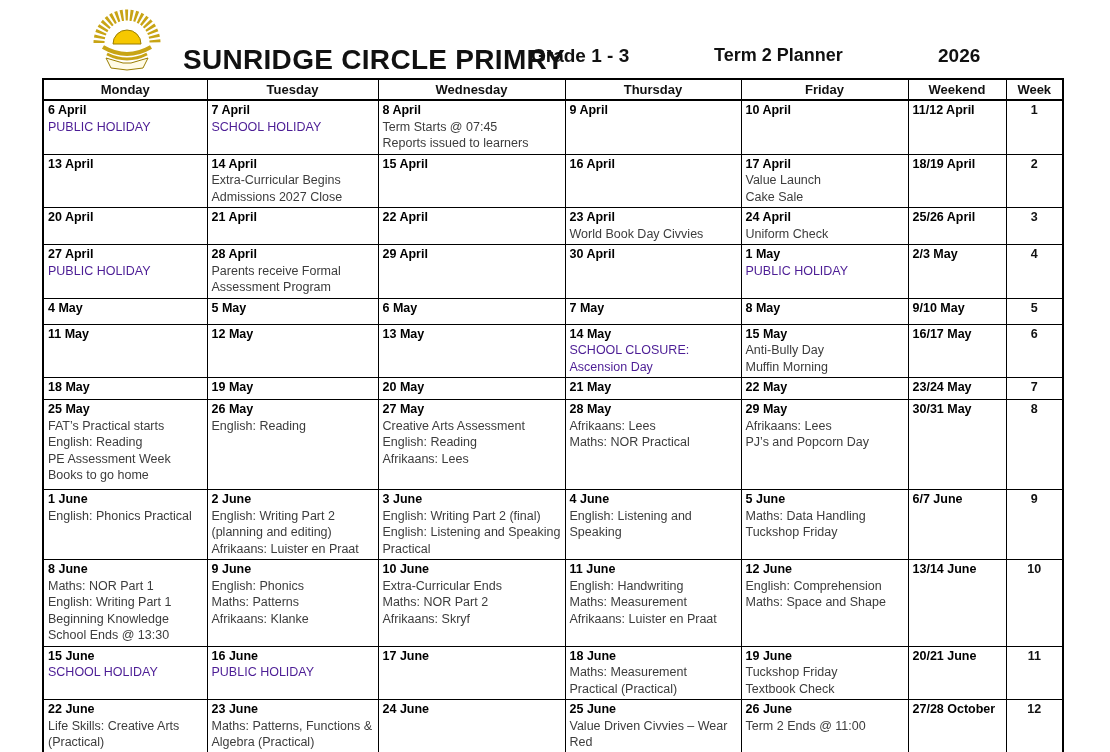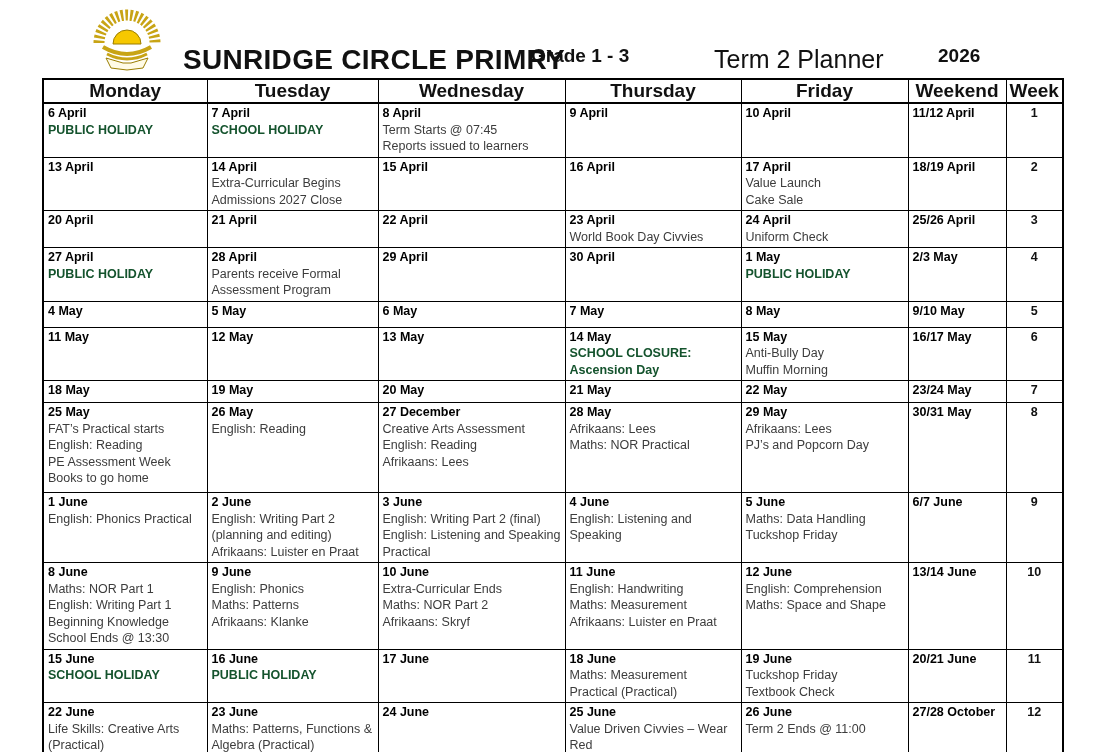--- a/index.html
+++ b/index.html
@@ -4,42 +4,42 @@
 <style>
   html,body{margin:0;padding:0;background:#ffffff;}
   .page{
     position:relative;width:1110px;height:752px;background:#fff;overflow:hidden;
     font-family:"Liberation Sans",sans-serif;color:#111;
   }
   
   .logo{position:absolute;left:90px;top:3px;width:74px;height:70px;}
   .title-school{position:absolute;left:183px;top:44px;font-size:28px;font-weight:bold;letter-spacing:.3px;}
   .title-grade{position:absolute;left:531px;top:45px;font-size:19px;font-weight:bold;}
-  .title-planner{position:absolute;left:714px;top:45px;font-size:25px;font-weight:normal;}
+  .title-planner{position:absolute;left:714px;top:45px;font-size:18px;font-weight:bold;}
   .title-year{position:absolute;left:938px;top:45px;font-size:19px;font-weight:bold;}
   
   table.planner{
     position:absolute;left:42px;top:78px;width:1020px;
     border-collapse:collapse;table-layout:fixed;
     border:2px solid #000;
   }
   table.planner th{
     border:1px solid #000;border-bottom:2px solid #000;
-    height:19px;padding:0 2px;font-size:19px;font-weight:bold;text-align:center;
+    height:19px;padding:0 2px;font-size:13px;font-weight:bold;text-align:center;
     background:#fff;
   }
   table.planner td{
     border:1px solid #000;vertical-align:top;
     padding:1px 4px 2px 4px;font-size:12.5px;line-height:1.32;
     overflow:hidden;background:#fff;
   }
   td.shaded{background:var(--shaded-cell,#d9d9d9);}
   .date{font-weight:bold;color:#000;}
   .event{color:#3c3c3c;}
-  .event.bold{font-weight:bold;color:#14532d;}
+  .event.bold{font-weight:normal;color:#4c1d95;}
   td.weeknum-cell{text-align:center;vertical-align:middle;font-weight:bold;font-size:13.5px;}
 </style>
 </head>
 <body>
 
 <div class="page">
 
   <svg class="logo" viewBox="0 0 72 70" aria-hidden="true">
     <path d="M 8 40 A 28 28 0 0 1 64 40" fill="none" stroke="#c8a415" stroke-width="11" stroke-dasharray="2.6 2.1"></path>
     <path d="M 22 41 A 14 14 0 0 1 50 41 Z" fill="#f6c800" stroke="#9a7d00" stroke-width="1"></path>
@@ -245,21 +245,21 @@
             <div class="event">FAT’s Practical starts</div>
             <div class="event">English: Reading</div>
             <div class="event">PE Assessment Week</div>
             <div class="event">Books to go home</div>
           </td>
           <td class="day-cell">
             <div class="date">26 May</div>
             <div class="event">English: Reading</div>
           </td>
           <td class="day-cell">
-            <div class="date">27 December</div>
+            <div class="date">27 May</div>
             <div class="event">Creative Arts Assessment</div>
             <div class="event">English: Reading</div>
             <div class="event">Afrikaans: Lees</div>
           </td>
           <td class="day-cell">
             <div class="date">28 May</div>
             <div class="event">Afrikaans: Lees</div>
             <div class="event">Maths: NOR Practical</div>
           </td>
           <td class="day-cell">

